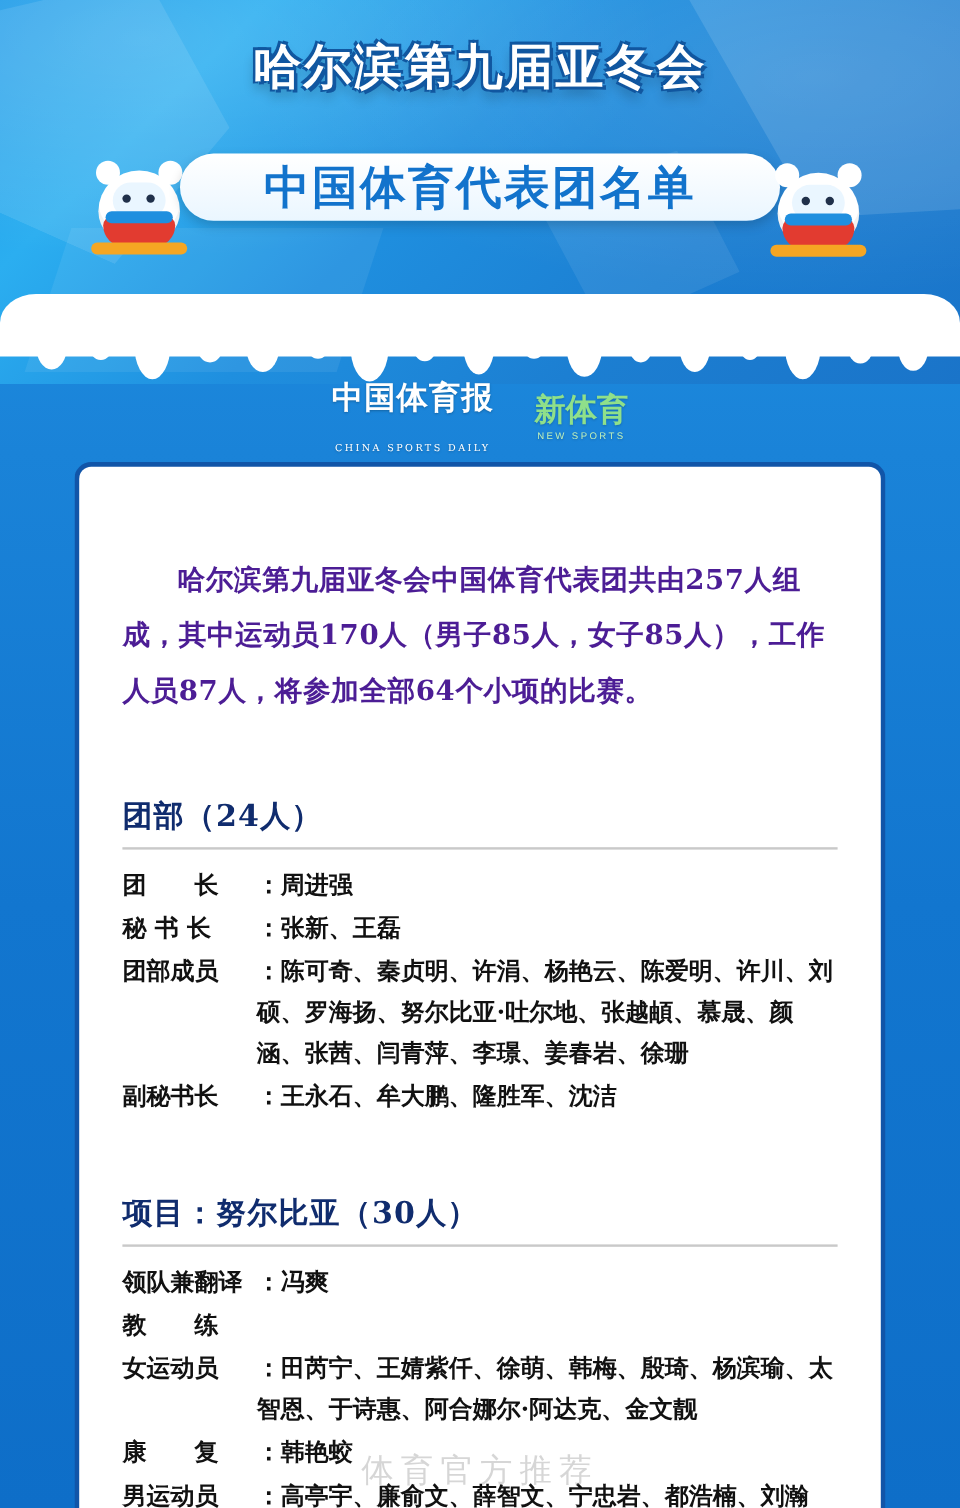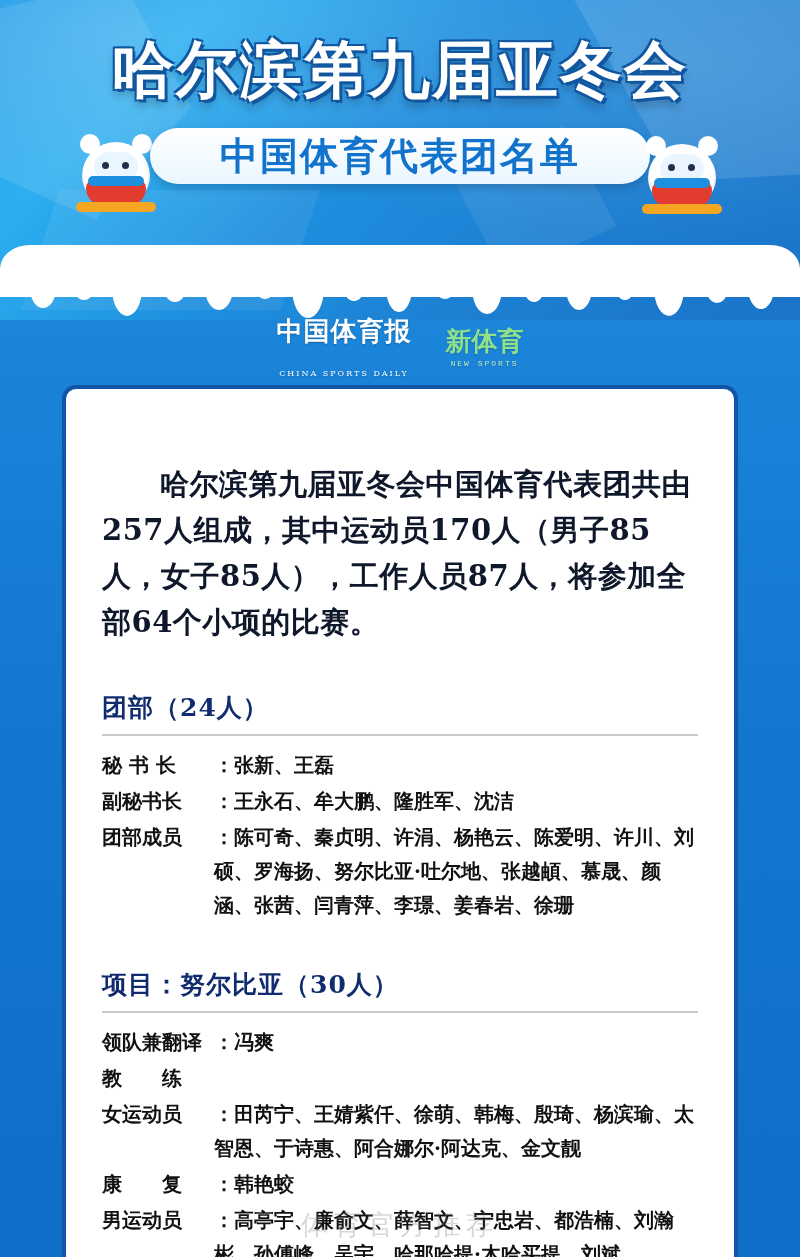--- a/index.html
+++ b/index.html
@@ -40,21 +40,21 @@
   .deco3 { left: 55%; top: 120px; width: 180px; height: 160px; transform: rotate(12deg);
            clip-path: polygon(0 40%, 60% 0, 100% 55%, 45% 100%); opacity:.08; }
   .deco4 { left: 5%; top: 190px; width: 260px; height: 120px; transform: skewX(-18deg); opacity:.07; }
 
   .main-title {
     position: absolute;
     top: 28px;
     left: 0; right: 0;
     text-align: center;
     font-family: "DejaVu Sans", "Liberation Sans", sans-serif;
-    font-size: 62px;
+    font-size: 40px;
     font-weight: bold;
     letter-spacing: 2px;
     color: #ffffff;
     text-shadow:
       0 0 1px #1157a0,
       3px 3px 0 #1157a0,
       -2px -2px 0 #1157a0,
       2px -2px 0 #1157a0,
       -2px 2px 0 #1157a0,
       0 7px 10px rgba(0,0,0,.28);
@@ -135,21 +135,21 @@
   .logo-cn {
     font-family: "DejaVu Serif", "Liberation Serif", serif;
     font-size: 26px;
     font-weight: bold;
     color: #ffffff;
     letter-spacing: 1px;
     text-shadow: 0 1px 2px rgba(0,0,0,.25);
   }
   .logo-cn small { display: block; font-size: 8px; letter-spacing: 2px; font-weight: normal; text-align:center;margin-top:20px; }
   .logo-green {
-    font-family: Liberation Mono, monospace;
+    font-family: Liberation Sans, sans-serif;
     font-size: 26px; font-weight: bold;
     color: #8fe08a;
     text-shadow: 0 1px 2px rgba(0,0,0,.2);
   }
   .logo-green small { display:block; font-size: 8px; letter-spacing: 2px; font-weight: normal; color:#bff0bb; text-align:center; }
 
   
   .card {
     position: absolute;
     left: 62px;
@@ -159,29 +159,29 @@
     background: #ffffff;
     border: 4px solid #1155a8;
     border-bottom: none;
     border-radius: 14px 14px 0 0;
     padding: 72px 36px 0 36px;
     overflow: hidden;
   }
 
   .intro {
     font-family: "DejaVu Serif", "Liberation Serif", serif;
-    font-size: 29px;
+    font-size: 23px;
     line-height: 46px;
-    color: #0f172a;
+    color: #4c1d95;
     text-indent: 2em;
     font-weight: bold;
     letter-spacing: .5px;
   }
 
-  .section { margin-top: 46px; }
+  .section { margin-top: 64px; }
   .section-title {
     font-family: "DejaVu Serif", "Liberation Serif", serif;
     font-size: 25px;
     font-weight: bold;
     color: #102c6e;
     letter-spacing: 1px;
     padding-bottom: 10px;
   }
   .divider { height: 2px; background: #c9c9c9; margin-bottom: 12px; }
 
@@ -290,30 +290,34 @@
 
   <div class="card">
 
     <p class="intro">哈尔滨第九届亚冬会中国体育代表团共由257人组成，其中运动员170人（男子85人，女子85人），工作人员87人，将参加全部64个小项的比赛。</p>
 
     <div class="section">
       <div class="section-title">团部（24人）</div>
       <div class="divider"></div>
       <div class="rows">
         <div class="row">
+          <span class="lbl">团　　长</span>
+          <span class="val">：<span>周进强</span></span>
+        </div>
+        <div class="row">
           <span class="lbl">秘 书 长</span>
           <span class="val">：<span>张新、王磊</span></span>
         </div>
         <div class="row">
+          <span class="lbl">团部成员</span>
+          <span class="val">：<span>陈可奇、秦贞明、许涓、杨艳云、陈爱明、许川、刘硕、罗海扬、努尔比亚·吐尔地、张越頔、慕晟、颜涵、张茜、闫青萍、李璟、姜春岩、徐珊</span></span>
+        </div>
+        <div class="row">
           <span class="lbl">副秘书长</span>
           <span class="val">：<span>王永石、牟大鹏、隆胜军、沈洁</span></span>
-        </div>
-        <div class="row">
-          <span class="lbl">团部成员</span>
-          <span class="val">：<span>陈可奇、秦贞明、许涓、杨艳云、陈爱明、许川、刘硕、罗海扬、努尔比亚·吐尔地、张越頔、慕晟、颜涵、张茜、闫青萍、李璟、姜春岩、徐珊</span></span>
         </div>
       </div>
     </div>
 
     <div class="section">
       <div class="section-title">项目：努尔比亚（30人）</div>
       <div class="divider"></div>
       <div class="rows">
         <div class="row">
           <span class="lbl">领队兼翻译</span>

